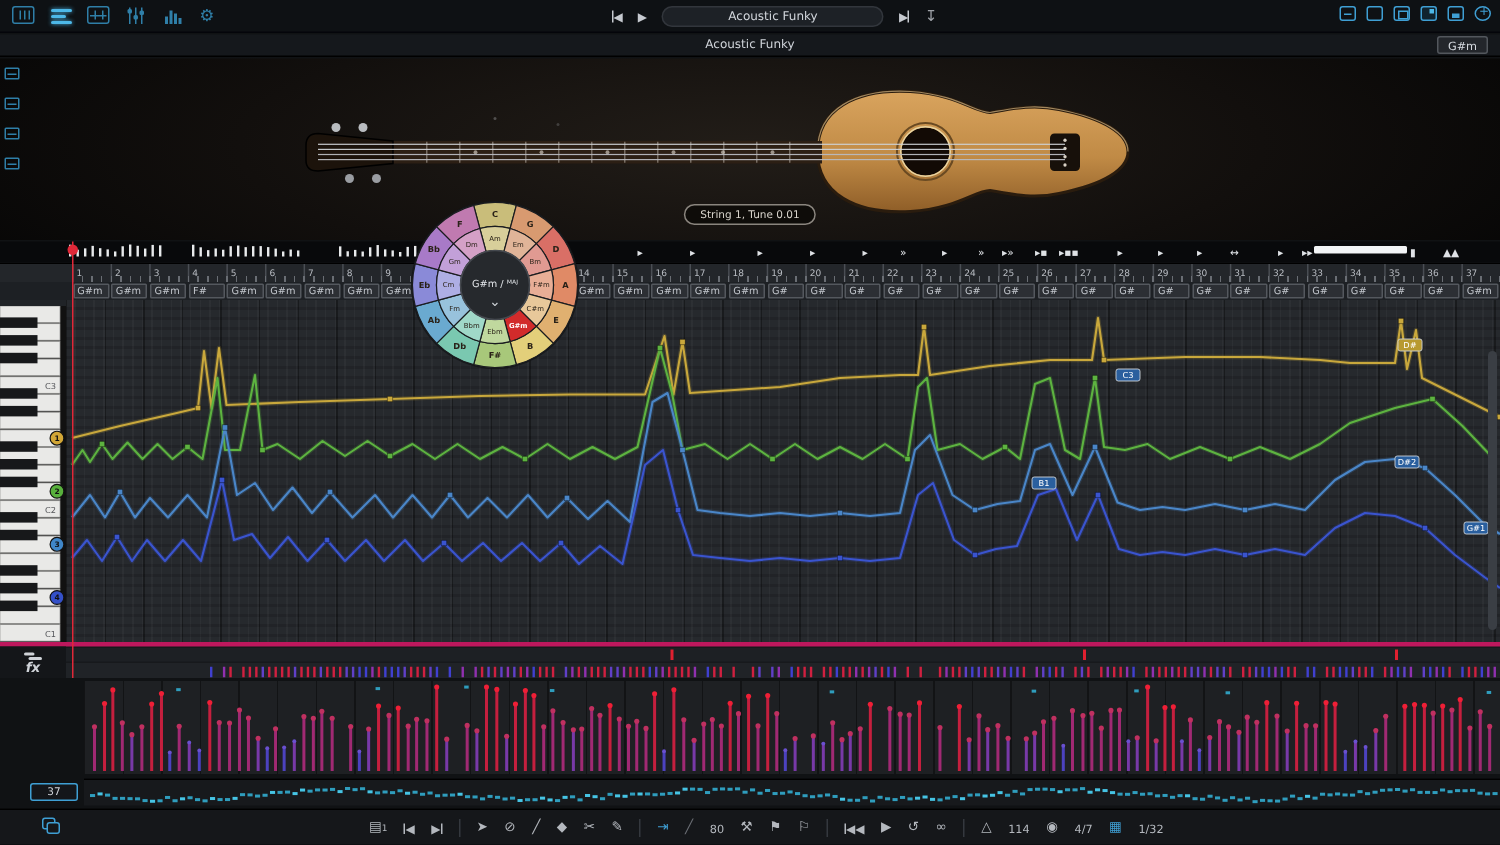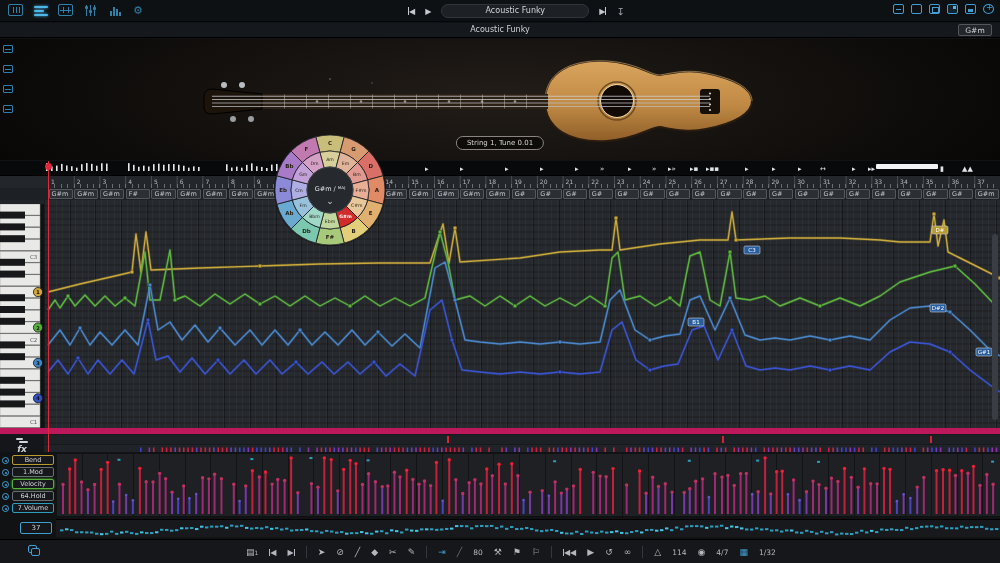--- a/index.html
+++ b/index.html
@@ -57,21 +57,21 @@
   .ed-grid { position:absolute; left:44px; top:0; right:0; bottom:0;
     background:
       repeating-linear-gradient(90deg, rgba(0,0,0,.35) 0 1px, transparent 1px 25.73px),
       repeating-linear-gradient(90deg, transparent 0 5.43px, rgba(255,255,255,.03) 5.43px 6.43px),
       repeating-linear-gradient(180deg, #26292d 0 4.6px, #212327 4.6px 6.6px);
   }
   .piano { position:absolute; left:0; top:4px; width:44px; height:224px; background:#111; }
   .ed-scrollbar { position:absolute; right:2px; top:34px; width:6px; height:186px; background:#3a3e44; border-radius:3px; cursor:pointer; }
 
   
-  .artic { position:absolute; left:0; top:428px; width:1000px; height:38px; background:#17191c; border-top:6px solid #be185d; }
+  .artic { position:absolute; left:0; top:428px; width:1000px; height:38px; background:#17191c; border-top:3px solid #be185d; }
   .artic .rowtop { position:absolute; left:44px; right:0; top:1px; height:9px; background:#1d2024; }
   .artic .rowbot { position:absolute; left:44px; right:0; top:11px; height:12px; background:#202327; }
   .artic-left { position:absolute; left:0; top:0; width:44px; height:24px; background:#141619; display:flex; flex-direction:column; align-items:center; justify-content:center; gap:1px; }
   .dyn-ic { width:12px; height:6px; position:relative; cursor:pointer; }
   .dyn-ic i { position:absolute; background:#cfd3d8; height:2px; border-radius:1px; }
   .fx-ic { font-size:9px; font-style:italic; font-weight:bold; color:#cfd3d8; cursor:pointer; line-height:9px; }
 
   
   .lanes { position:absolute; left:0; top:452px; width:1000px; height:86px; background:#101214; }
   .lane-labels { position:absolute; left:0; top:2px; width:56px; }
@@ -731,42 +731,20 @@
           <rect x="934.4999999999965" y="2.5" width="1.6" height="7" fill="#d02040"></rect>
           <rect x="938.7999999999964" y="2.5" width="1.6" height="7" fill="#d02040"></rect>
           <rect x="943.0999999999964" y="2.5" width="1.6" height="7" fill="#4040d0"></rect>
           <rect x="947.3999999999963" y="2.5" width="1.6" height="7" fill="#9030b0"></rect>
           <rect x="951.6999999999963" y="2.5" width="1.6" height="7" fill="#9030b0"></rect>
         </svg>
       </div>
   </div>
 
   <div class="lanes">
-    <div class="lane-labels" id="lane-labels">
-        <div class="lane-item">
-          <span class="eye"></span>
-          <span class="lane-tag" style="border-color: rgb(184, 154, 48);">Bend</span>
-        </div>
-        <div class="lane-item">
-          <span class="eye"></span>
-          <span class="lane-tag" style="border-color: rgb(106, 110, 116);">1.Mod</span>
-        </div>
-        <div class="lane-item">
-          <span class="eye"></span>
-          <span class="lane-tag" style="border-color: rgb(88, 176, 60); box-shadow: rgb(88, 176, 60) 0px 0px 3px;">Velocity</span>
-        </div>
-        <div class="lane-item">
-          <span class="eye"></span>
-          <span class="lane-tag" style="border-color: rgb(106, 110, 116);">64.Hold</span>
-        </div>
-        <div class="lane-item">
-          <span class="eye"></span>
-          <span class="lane-tag" style="border-color: rgb(47, 157, 189);">7.Volume</span>
-        </div>
-      </div>
     <div class="vel-area">
         <svg id="vel-svg" width="944" height="62">
           <rect x="6" y="30.45705191604793" width="2" height="29.54294808395207" fill="#a82a78" opacity="0.95"></rect>
           <circle cx="7" cy="30.45705191604793" r="1.7" fill="#c03060"></circle>
           <rect x="12.691266070236452" y="15.037566418759525" width="2" height="44.962433581240475" fill="#cf2040" opacity="0.95"></rect>
           <circle cx="13.691266070236452" cy="15.037566418759525" r="1.7" fill="#ef1f36"></circle>
           <rect x="18.234908616519533" y="5.935857840813696" width="2" height="54.064142159186304" fill="#cf2040" opacity="0.95"></rect>
           <circle cx="19.234908616519533" cy="5.935857840813696" r="1.7" fill="#ef1f36"></circle>
           <rect x="24.548847476486117" y="27.899506266694516" width="2" height="32.100493733305484" fill="#a82a78" opacity="0.95"></rect>
           <circle cx="25.548847476486117" cy="27.899506266694516" r="1.7" fill="#c03060"></circle>

